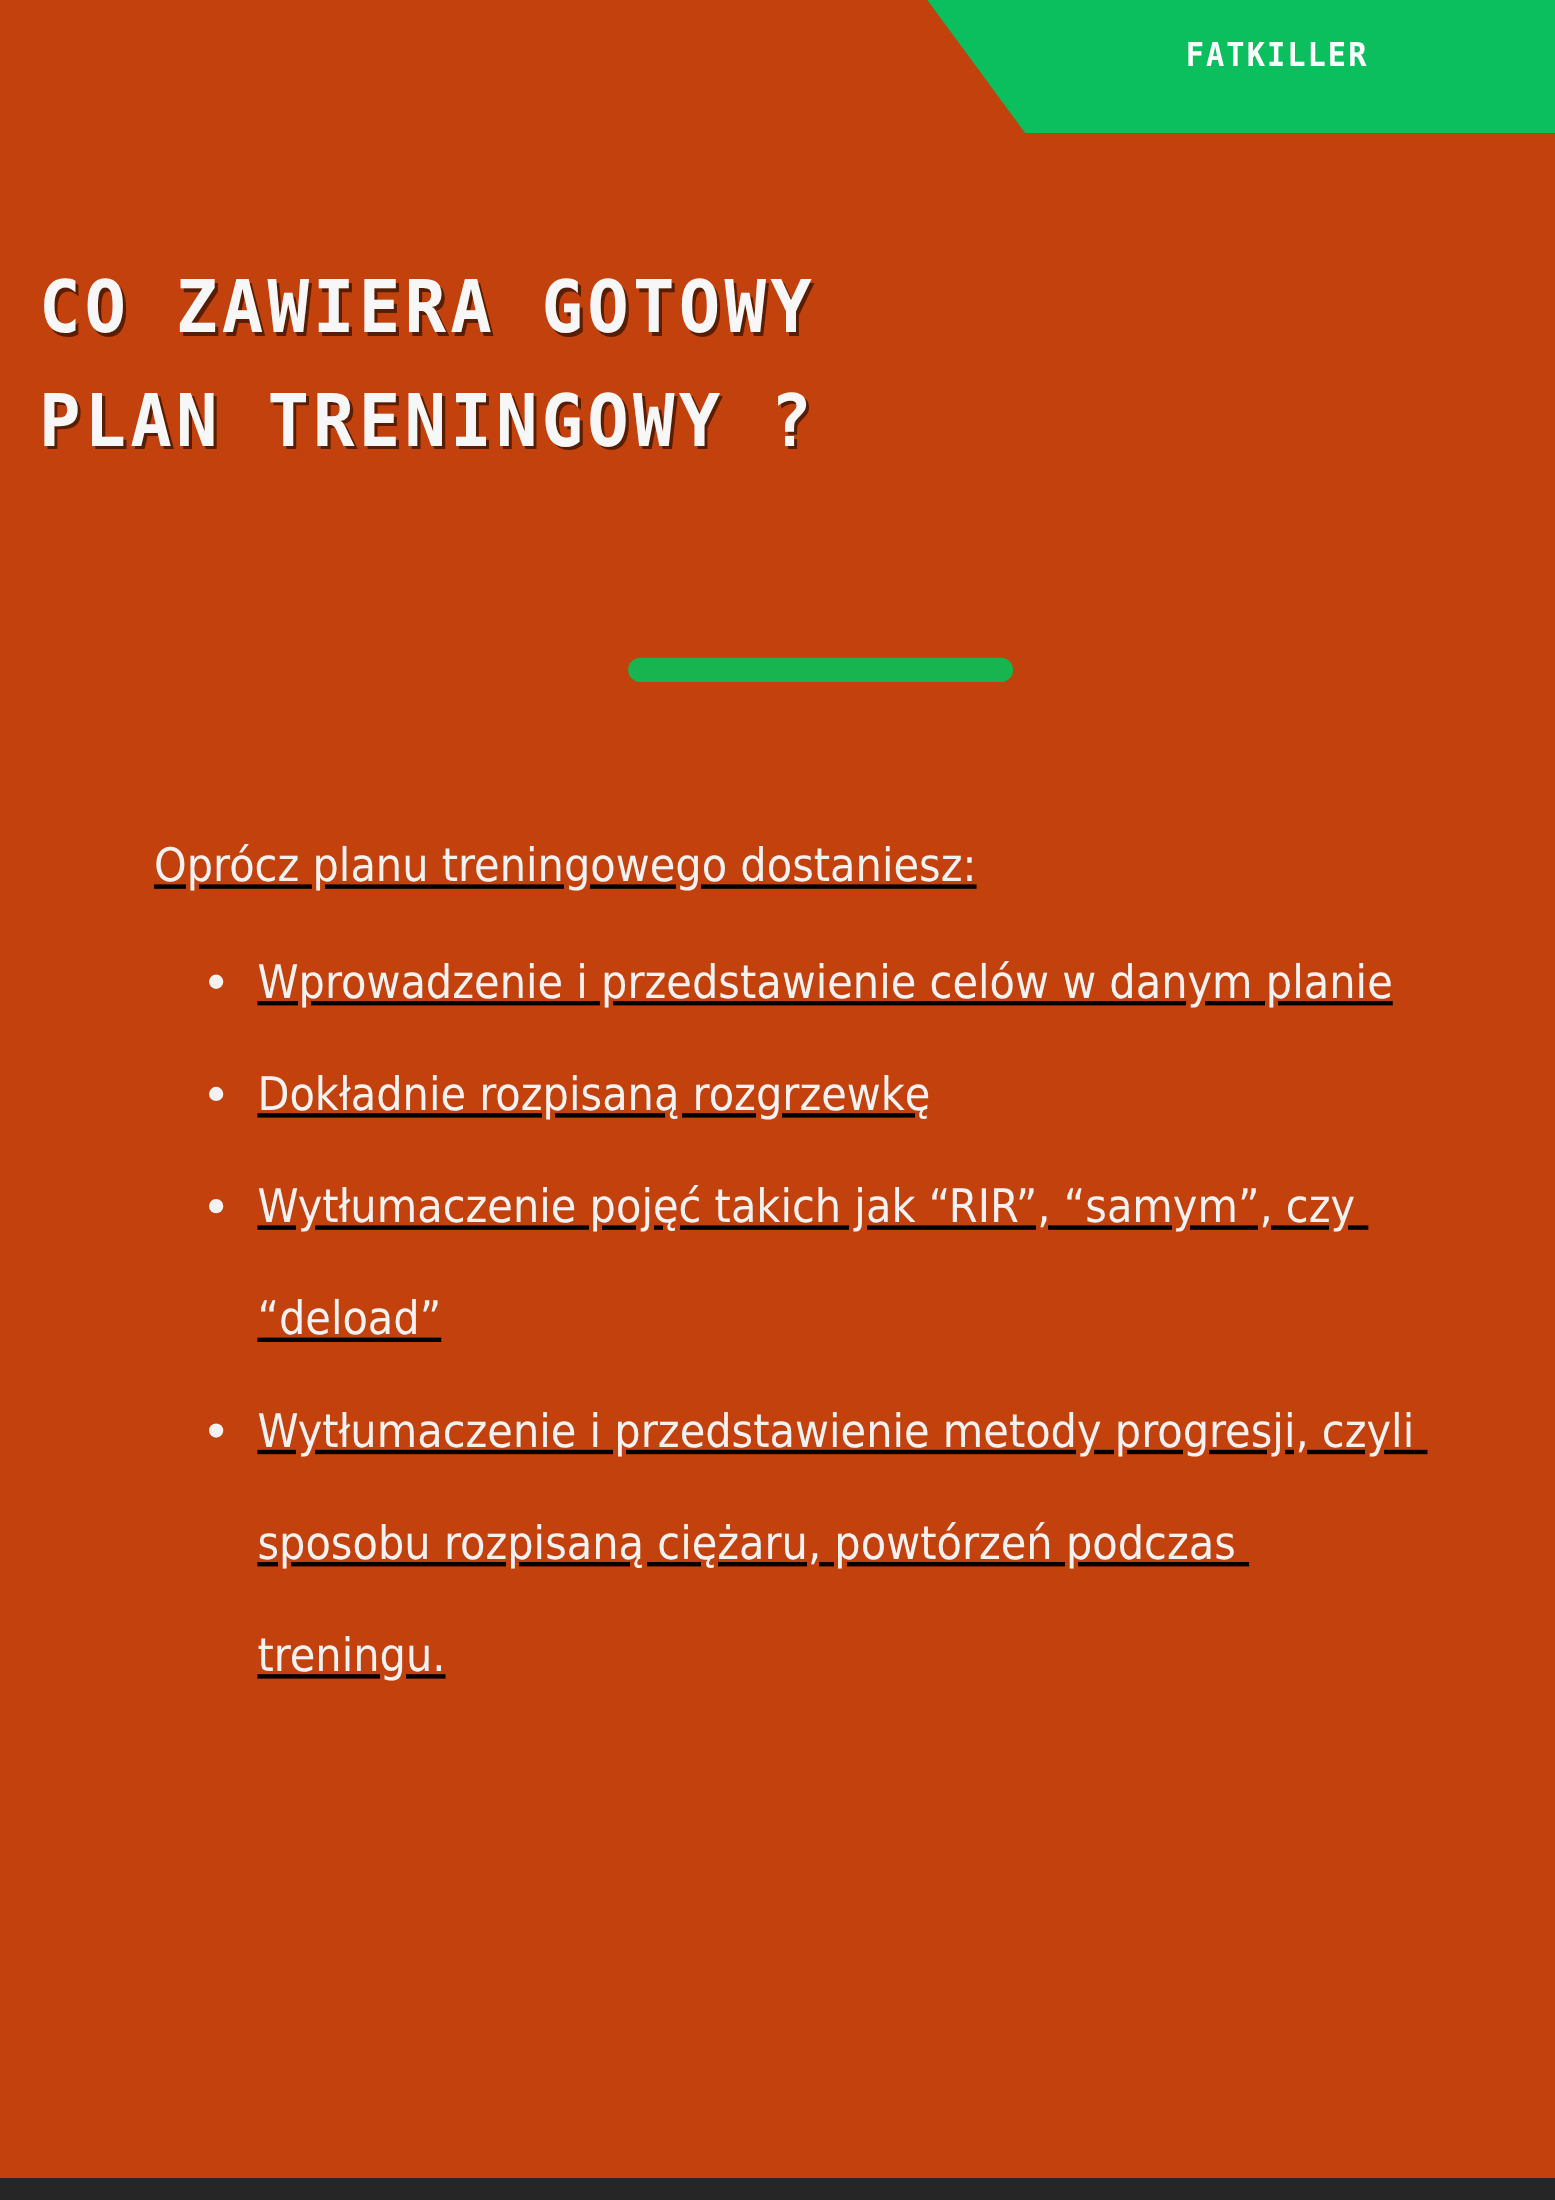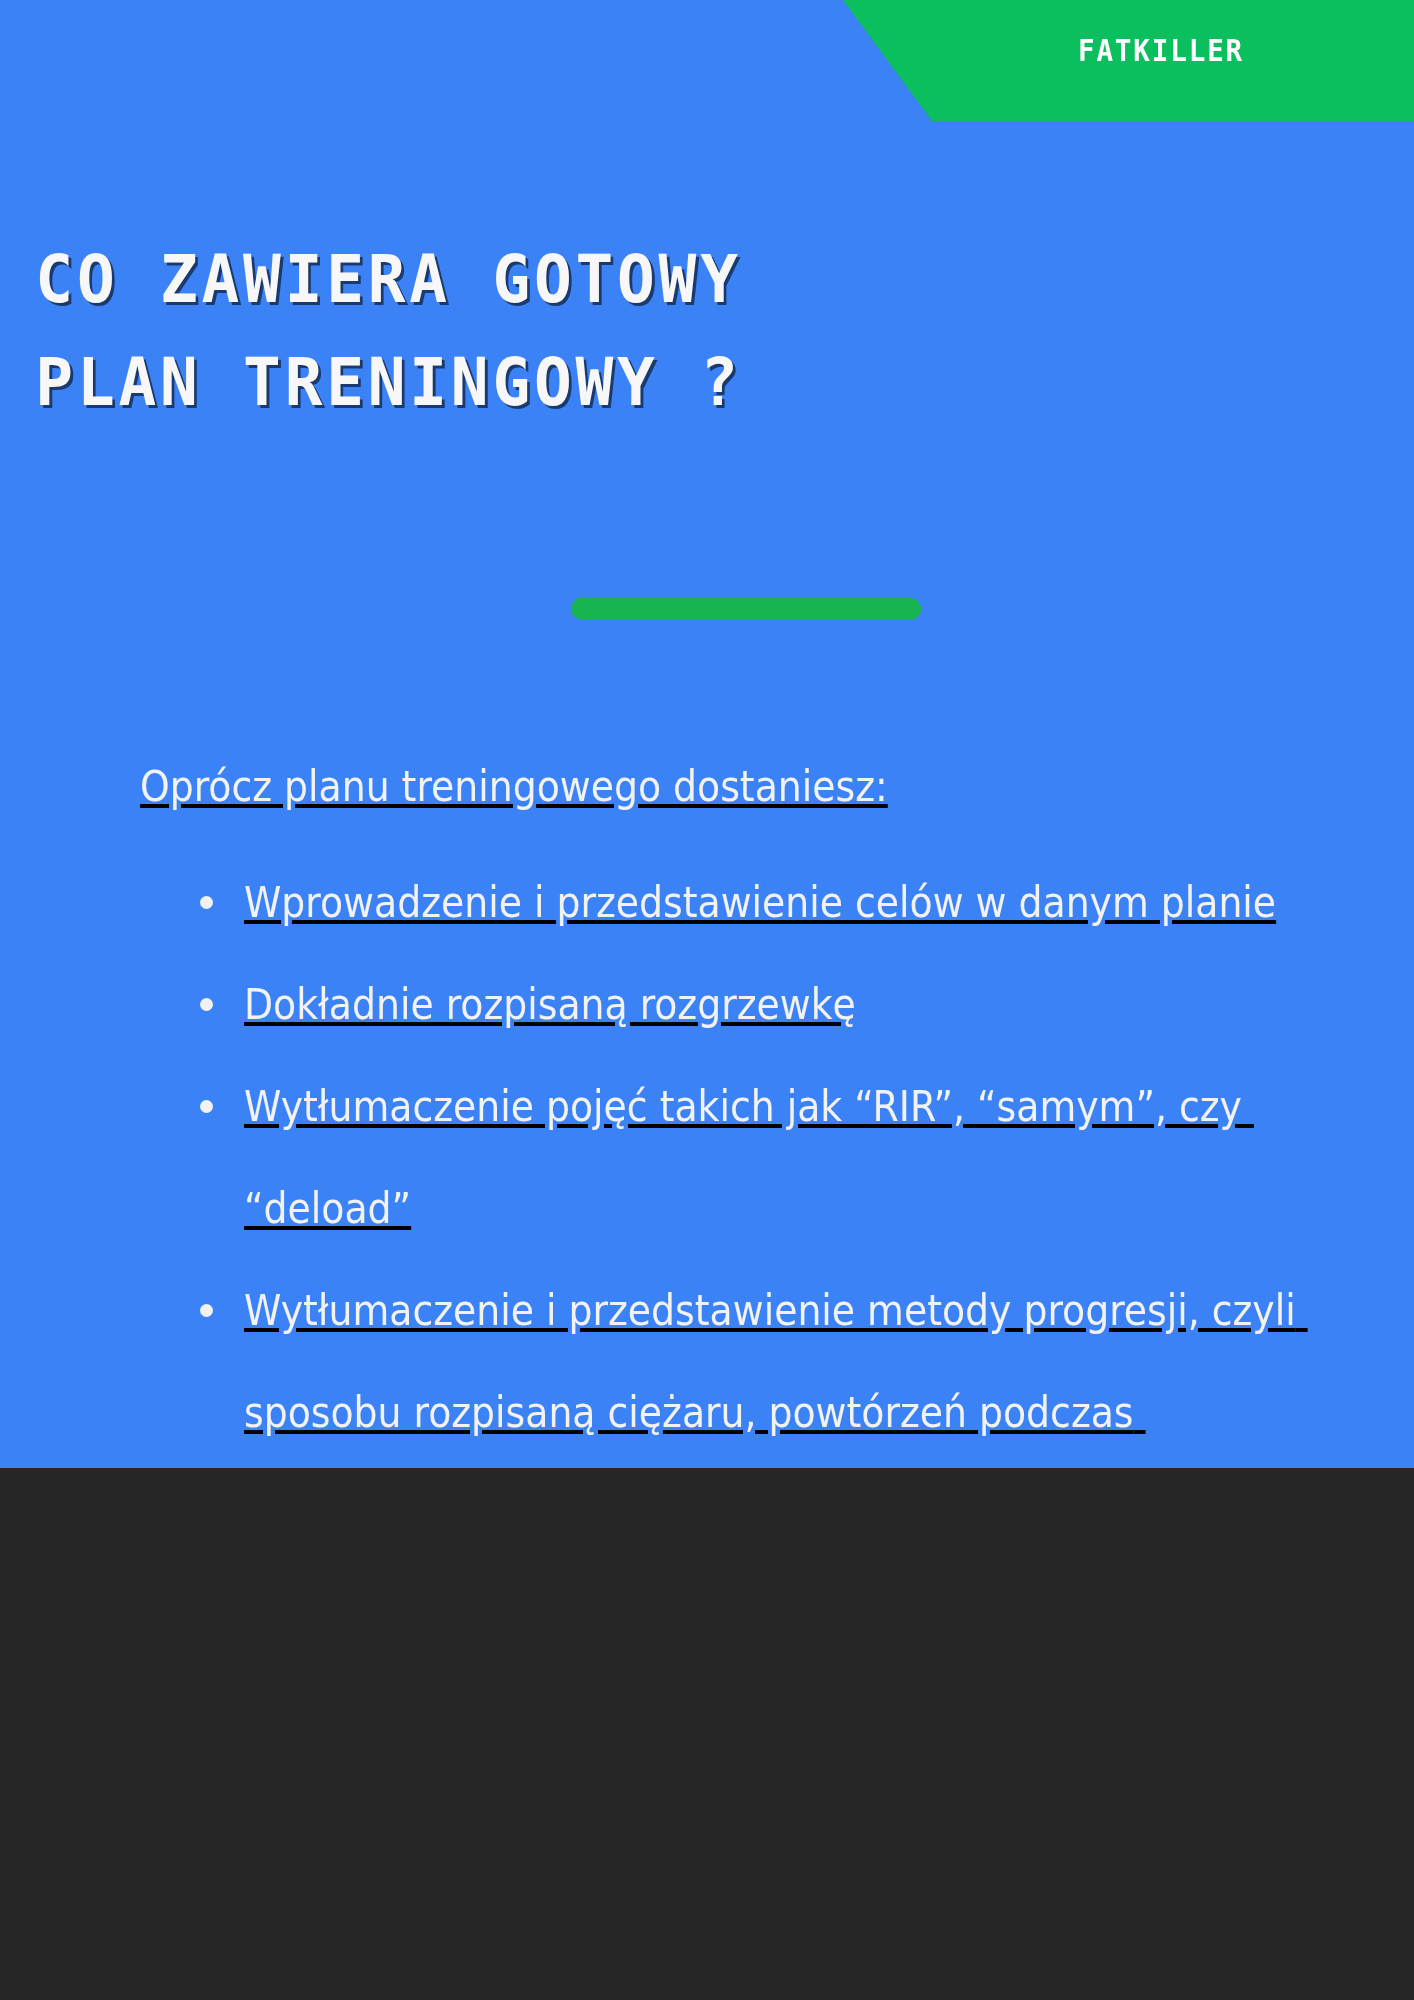--- a/index.html
+++ b/index.html
@@ -13,22 +13,22 @@
     height: 2000px;
     background: #262626;
     font-family: "Liberation Sans", sans-serif;
     overflow: hidden;
     position: relative;
   }
 
   .page {
     position: relative;
     width: 1414px;
-    height: 1468px;
-    background: #3b82f6;
+    height: 1980px;
+    background: #c2410c;
     overflow: hidden;
   }
 
   
   .banner {
     position: absolute;
     top: 0;
     left: 0;
     width: 1414px;
     height: 121px;
@@ -113,21 +113,21 @@
     font-size: 42px;
     line-height: 102px;
     font-weight: 400;
     font-family: "DejaVu Sans", sans-serif;
     font-stretch: condensed;
     white-space: nowrap;
   }
 
   .bullets {
     list-style: none;
-    margin: 14px;
+    margin: 4px;
     padding: 0;
   }
 
   .bullet {
     position: relative;
     margin: 0 0 0 186px;
     padding-left: 44px;
     max-width: 1060px;
     color: #f2f2f2;
     font-size: 42px;

